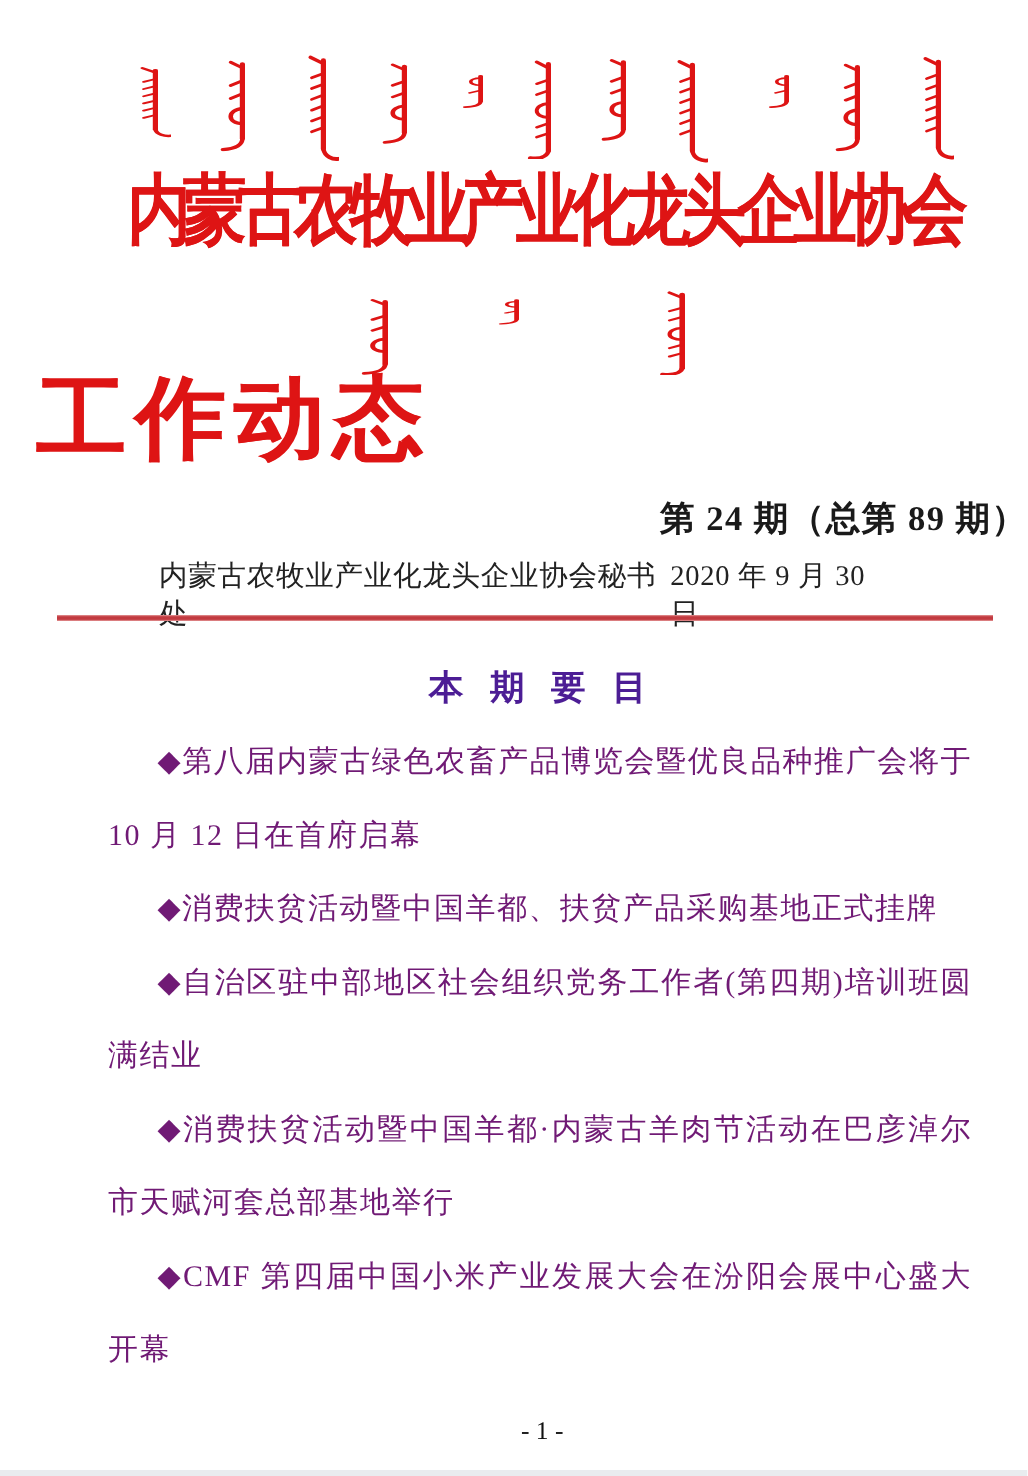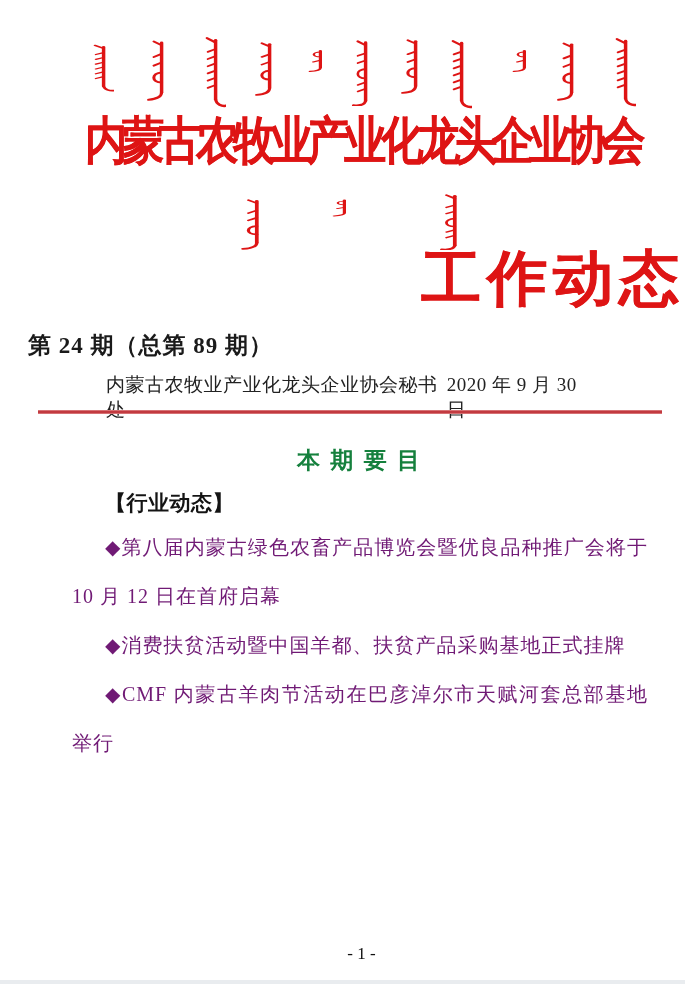--- a/index.html
+++ b/index.html
@@ -19,43 +19,43 @@
   .mg-row2{position:absolute;top:194px;left:0;right:0;height:62px;}
   .org-title{
     position:absolute;top:112px;left:85px;width:560px;white-space:nowrap;
     font-size:42px;font-weight:bold;letter-spacing:-5px;line-height:49px;
     color:var(--accent-red);
     transform:scaleY(1.22);transform-origin:left top;
     text-shadow:0.4px 0 0 var(--accent-red);
   }
   .bulletin-title{
     position:absolute;top:246px;left:0;width:100%;padding-left:24px;
-    text-align:right;font-size:60px;line-height:66px;font-weight:bold;
+    text-align:left;font-size:60px;line-height:66px;font-weight:bold;
     letter-spacing:6px;color:var(--accent-red);
     text-shadow:0.6px 0 0 var(--accent-red);white-space:nowrap;
   }
   .issue-line{
     position:absolute;top:331px;left:0;width:100%;padding-left:28px;
-    text-align:left;font-size:23px;font-weight:bold;line-height:30px;
+    text-align:right;font-size:23px;font-weight:bold;line-height:30px;
     letter-spacing:1px;color:var(--text-black);
   }
   .pub-line{
     position:absolute;top:372px;left:106px;right:88px;
     display:flex;justify-content:space-between;align-items:baseline;
     font-size:19px;line-height:25px;color:#222;letter-spacing:0.5px;
   }
   .red-rule{
     position:absolute;top:410px;left:38px;width:624px;height:4px;border:0;
     background:linear-gradient(to bottom,#E59A9A 0%,var(--rule-red) 30%,var(--rule-red) 72%,#E59A9A 100%);
   }
   .toc-title{
     position:absolute;top:446px;left:0;width:100%;padding-left:34px;
     text-align:center;font-size:23px;font-weight:bold;line-height:28px;
-    letter-spacing:2px;color:#15803d;
-    font-family:Liberation Sans, sans-serif;
+    letter-spacing:2px;color:#4c1d95;
+    font-family:Liberation Mono, monospace;
   }
   .toc{
     position:absolute;top:484px;left:72px;width:576px;
   }
   .toc-heading{
     font-family:"Liberation Sans","DejaVu Sans",sans-serif;
     font-size:21px;font-weight:bold;line-height:38.5px;
     text-indent:33px;color:#141414;letter-spacing:0.5px;
   }
   .toc-item{
@@ -164,22 +164,23 @@
   <div class="pub-line">
     <span>内蒙古农牧业产业化龙头企业协会秘书处</span>
     <span>2020 年 9 月 30 日</span>
   </div>
 
   <hr class="red-rule">
 
   <div class="toc-title">本 期 要 目</div>
 
   <div class="toc">
-    <div class="toc-heading">【行业动态】</div>
     <div class="toc-item">◆第八届内蒙古绿色农畜产品博览会暨优良品种推广会将于 10 月 12 日在首府启幕</div>
     <div class="toc-item">◆消费扶贫活动暨中国羊都、扶贫产品采购基地正式挂牌</div>
-    <div class="toc-item">◆CMF 内蒙古羊肉节活动在巴彦淖尔市天赋河套总部基地举行</div>
+    <div class="toc-item">◆自治区驻中部地区社会组织党务工作者(第四期)培训班圆满结业</div>
+    <div class="toc-item">◆消费扶贫活动暨中国羊都·内蒙古羊肉节活动在巴彦淖尔市天赋河套总部基地举行</div>
+    <div class="toc-item">◆CMF 第四届中国小米产业发展大会在汾阳会展中心盛大开幕</div>
   </div>
 
   <div class="page-footer">- 1 -</div>
 
   <div class="page-edge"></div>
 </div>
 
 </body></html>

